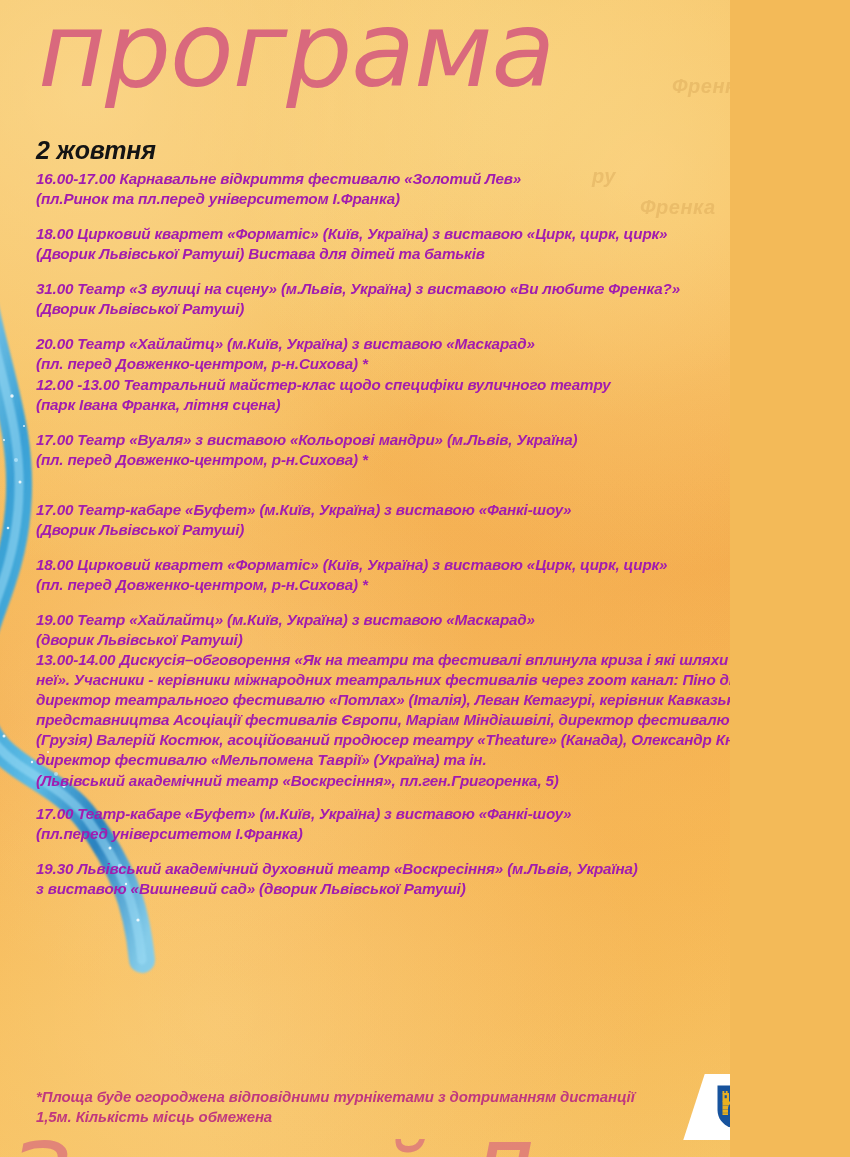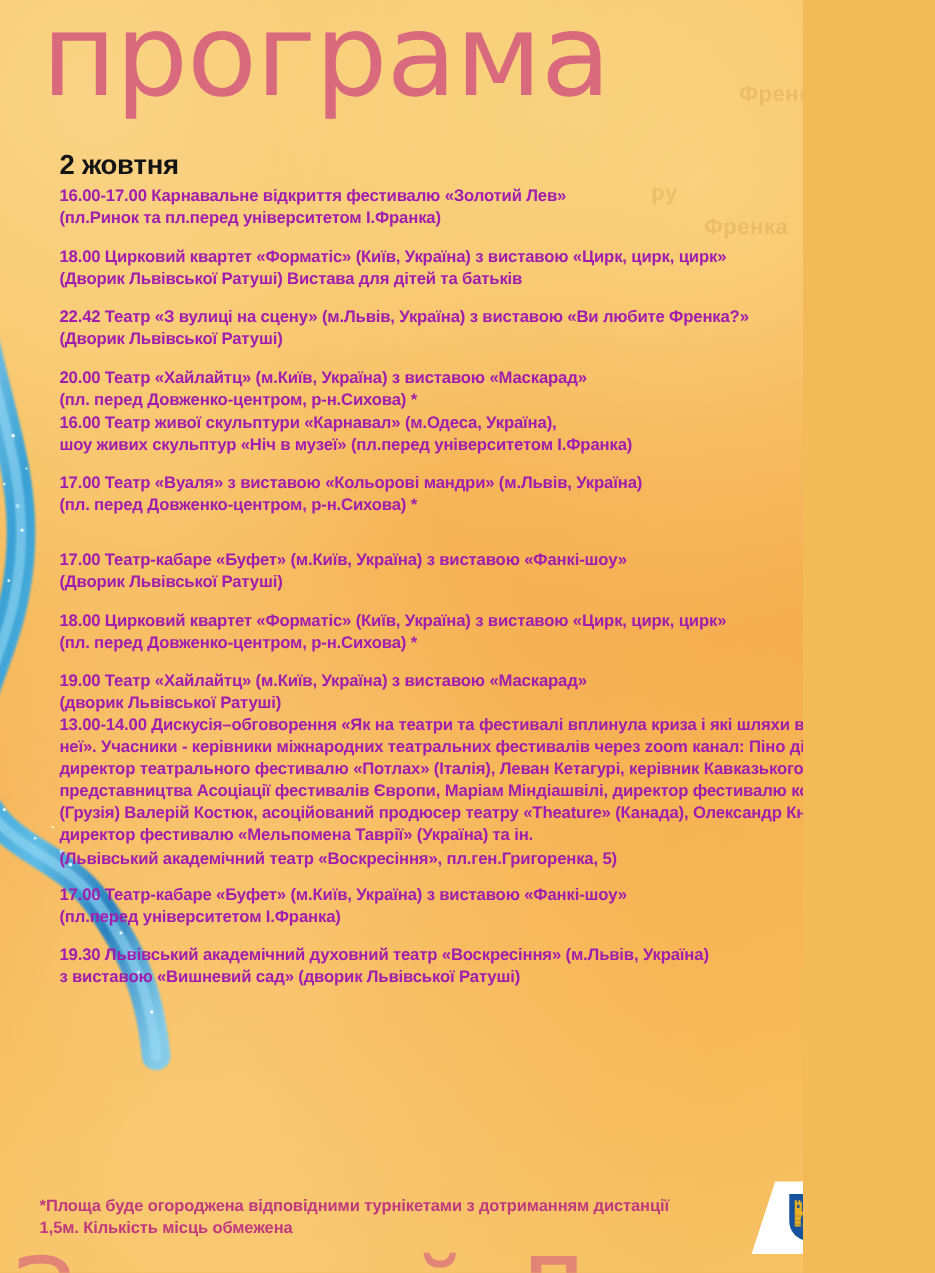--- a/index.html
+++ b/index.html
@@ -17,20 +17,21 @@
     background: #f3ba58;
   }
 
   
   .poster {
     position: absolute;
     inset: 0;
     width: 730px;
     height: 1157px;
     overflow: hidden;
+    font-style: italic;
   }
 
   .bg-base {
     position: absolute;
     inset: 0;
     background:
       radial-gradient(ellipse 70% 45% at 72% 6%,  #f7cd74 0%, rgba(247,205,116,0) 70%),
       radial-gradient(ellipse 60% 40% at 20% 22%, #f6c469 0%, rgba(246,196,105,0) 72%),
       radial-gradient(ellipse 80% 50% at 55% 62%, #f6b95c 0%, rgba(246,185,92,0) 75%),
       radial-gradient(ellipse 90% 45% at 40% 97%, #f6c163 0%, rgba(246,193,99,0) 75%),
@@ -107,21 +108,21 @@
   }
 
   
   .content {
     position: absolute;
     left: 36px;
     top: 136px;
     width: 780px;
   }
 
-  .day-block { margin-bottom: 0; margin-left: 18px; }
+  .day-block { margin-bottom: 0; }
 
   .day-heading {
     font-size: 25px;
     font-weight: 700;
     color: #141414;
     letter-spacing: -.2px;
     margin-bottom: 4px;
     font-family: "Liberation Sans", sans-serif;
   }
   .day-2 { margin-top: 0; }
@@ -262,29 +263,29 @@
   <div class="title">програма</div>
 
   <div class="content">
 
     <div class="day-block">
       <div class="day-heading day-2">2 жовтня</div>
       <div class="event">16.00-17.00  Карнавальне відкриття фестивалю «Золотий Лев»
 (пл.Ринок та пл.перед університетом І.Франка)</div>
       <div class="event">18.00 Цирковий квартет «Форматіс» (Київ, Україна) з виставою «Цирк, цирк, цирк»
 (Дворик Львівської Ратуші) Вистава для дітей та батьків</div>
-      <div class="event">22.42   Театр «З вулиці на сцену» (м.Львів, Україна) з виставою «Ви любите Френка?»
+      <div class="event">31.00   Театр «З вулиці на сцену» (м.Львів, Україна) з виставою «Ви любите Френка?»
 (Дворик Львівської Ратуші)</div>
       <div class="event">20.00 Театр «Хайлайтц» (м.Київ, Україна) з виставою «Маскарад»
 (пл. перед Довженко-центром, р-н.Сихова) *</div>
     </div>
 
     <div class="day-block">
-      <div class="event">16.00  Театр живої скульптури «Карнавал» (м.Одеса, Україна),
-шоу живих скульптур «Ніч в музеї» (пл.перед університетом І.Франка)</div>
+      <div class="event">12.00 -13.00 Театральний майстер-клас щодо специфіки вуличного театру
+(парк Івана Франка, літня сцена)</div>
       <div class="event gap-extra">17.00 Театр «Вуаля» з виставою «Кольорові мандри» (м.Львів, Україна)
 (пл. перед Довженко-центром, р-н.Сихова) *</div>
       <div class="event">17.00  Театр-кабаре «Буфет» (м.Київ, Україна) з виставою «Фанкі-шоу»
 (Дворик Львівської Ратуші)</div>
       <div class="event">18.00 Цирковий квартет «Форматіс» (Київ, Україна) з виставою «Цирк, цирк, цирк»
 (пл. перед Довженко-центром, р-н.Сихова) *</div>
       <div class="event">19.00 Театр «Хайлайтц» (м.Київ, Україна) з виставою «Маскарад»
 (дворик Львівської Ратуші)</div>
     </div>
 

